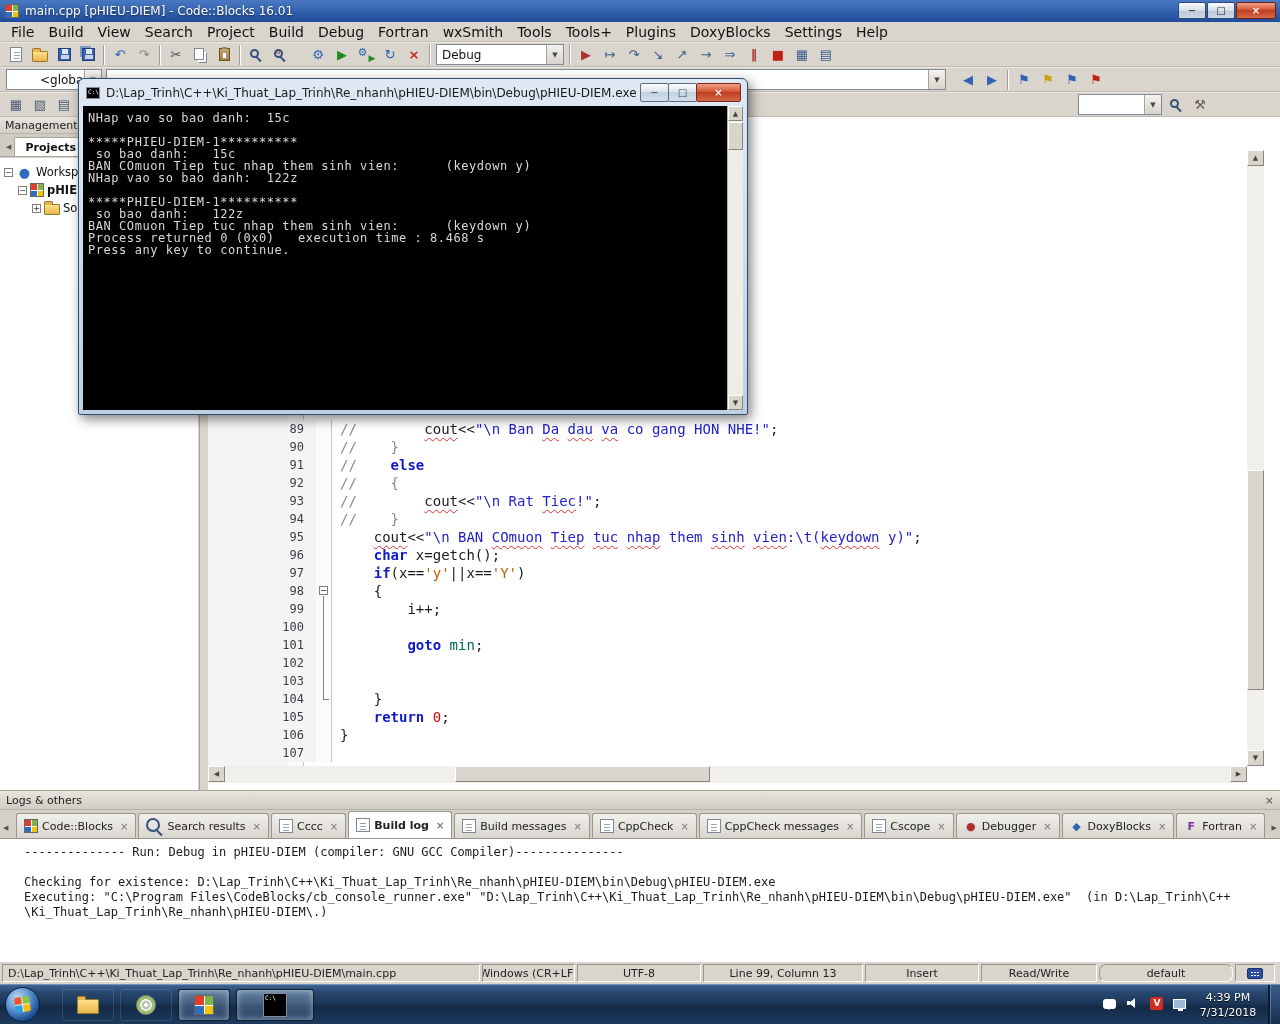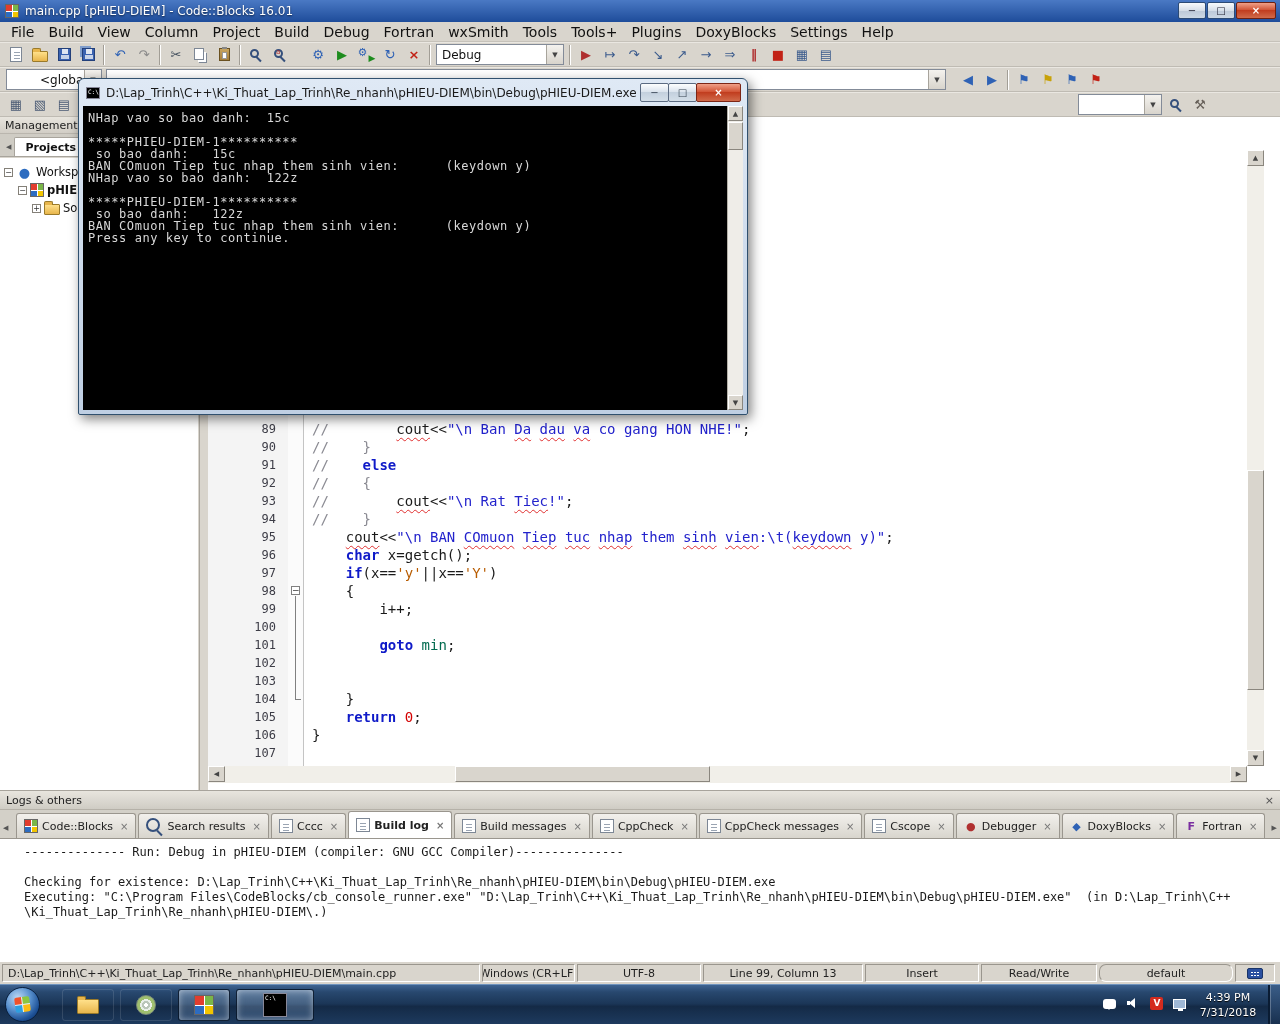--- a/index.html
+++ b/index.html
@@ -74,21 +74,21 @@
 .trow{display:flex;align-items:center;height:18px;gap:3px;font-size:11.5px;color:#111;white-space:nowrap;}
 .exp{width:9px;height:9px;border:1px solid #848078;background:#fff;font-size:8px;line-height:7px;text-align:center;color:#333;flex:none;}
 
 
 #editor{position:absolute;left:208px;top:117px;width:1072px;height:673px;background:#fff;}
 #sash{position:absolute;left:200px;top:117px;width:8px;height:673px;background:#d9d5cd;}
 #gutterbg{position:absolute;left:0;top:0;width:80px;height:649px;background:#f4f4f4;}
 #foldbg{position:absolute;left:80px;top:0;width:16px;height:649px;background:#fbfbfb;border-right:1px solid #c4c4c4;}
 #code-rows{position:absolute;left:0;top:303px;right:40px;}
 .crow{display:flex;height:18px;}
-.cnum{width:80px;text-align:right;padding-right:12px;font-family:"DejaVu Sans Mono",monospace;font-size:12px;line-height:18px;color:#3c3c46;background:#f4f4f4;flex:none;}
+.cnum{width:80px;text-align:right;padding-right:12px;font-family:"DejaVu Sans Mono",monospace;font-size:12px;line-height:18px;color:#3c3c46;background:#f4f4f4;flex:none;margin-left:28px;}
 .cfold{width:16px;background:#fbfbfb;border-right:1px solid #c4c4c4;position:relative;flex:none;}
 .f-line::before{content:"";position:absolute;left:7px;top:0;bottom:0;width:1px;background:#808080;}
 .f-start::before{content:"";position:absolute;left:7px;top:14px;bottom:0;width:1px;background:#808080;}
 .f-end::before{content:"";position:absolute;left:7px;top:0;height:9px;width:1px;background:#808080;}
 .f-end::after{content:"";position:absolute;left:7px;top:9px;width:6px;height:1px;background:#808080;}
 .fbox{position:absolute;left:3px;top:4px;width:9px;height:9px;border:1px solid #808080;background:#fff;font-size:9px;line-height:7px;text-align:center;color:#333;}
 .ctext{padding-left:8px;font-family:"DejaVu Sans Mono",monospace;font-size:14px;line-height:18px;white-space:pre;}
 .sg-kw{color:#0f1ac8;font-weight:bold;}
 .sg-str{color:#2222cc;}
 .sg-chr{color:#b85c00;}
@@ -170,21 +170,21 @@
       <div class="winbtns">
         <div class="twbtn">−</div>
         <div class="twbtn">□</div>
         <div class="twbtn close">×</div>
       </div>
     </div>
     <div class="menubar">
         <div class="menu-item">File</div>
         <div class="menu-item">Build</div>
         <div class="menu-item">View</div>
-        <div class="menu-item">Column</div>
+        <div class="menu-item">Search</div>
         <div class="menu-item">Project</div>
         <div class="menu-item">Build</div>
         <div class="menu-item">Debug</div>
         <div class="menu-item">Fortran</div>
         <div class="menu-item">wxSmith</div>
         <div class="menu-item">Tools</div>
         <div class="menu-item">Tools+</div>
         <div class="menu-item">Plugins</div>
         <div class="menu-item">DoxyBlocks</div>
         <div class="menu-item">Settings</div>
@@ -612,20 +612,21 @@
           <div class="conline">NHap vao so bao danh:  15c</div>
           <div class="conline">&nbsp;</div>
           <div class="conline">*****PHIEU-DIEM-1**********</div>
           <div class="conline"> so bao danh:   15c</div>
           <div class="conline">BAN COmuon Tiep tuc nhap them sinh vien:      (keydown y)</div>
           <div class="conline">NHap vao so bao danh:  122z</div>
           <div class="conline">&nbsp;</div>
           <div class="conline">*****PHIEU-DIEM-1**********</div>
           <div class="conline"> so bao danh:   122z</div>
           <div class="conline">BAN COmuon Tiep tuc nhap them sinh vien:      (keydown y)</div>
+          <div class="conline">Process returned 0 (0x0)   execution time : 8.468 s</div>
           <div class="conline">Press any key to continue.</div>
         </div>
       <div class="cscroll">
         <div class="sbar-btn">▲</div>
         <div class="csthumb"></div>
         <div class="sbar-btn dn">▼</div>
       </div>
     </div>
   </div>
 

